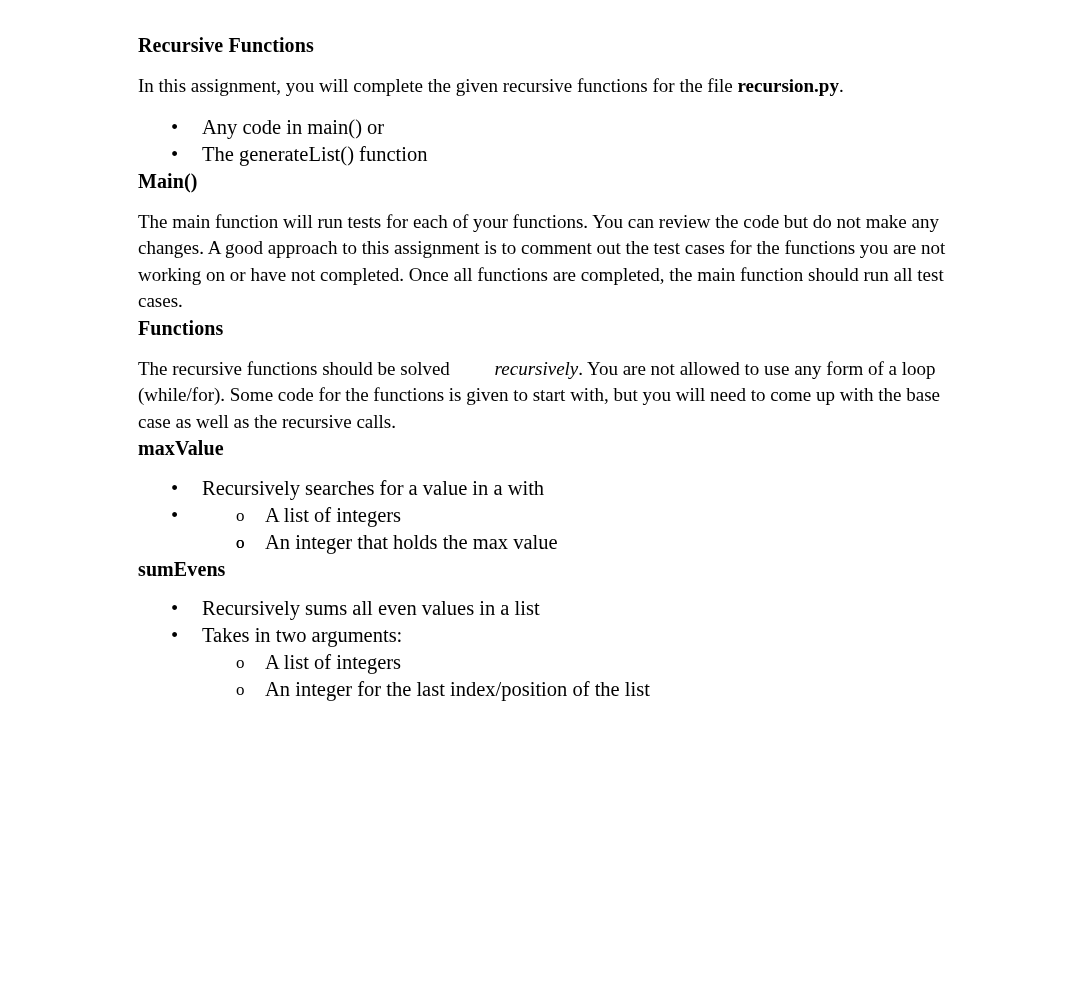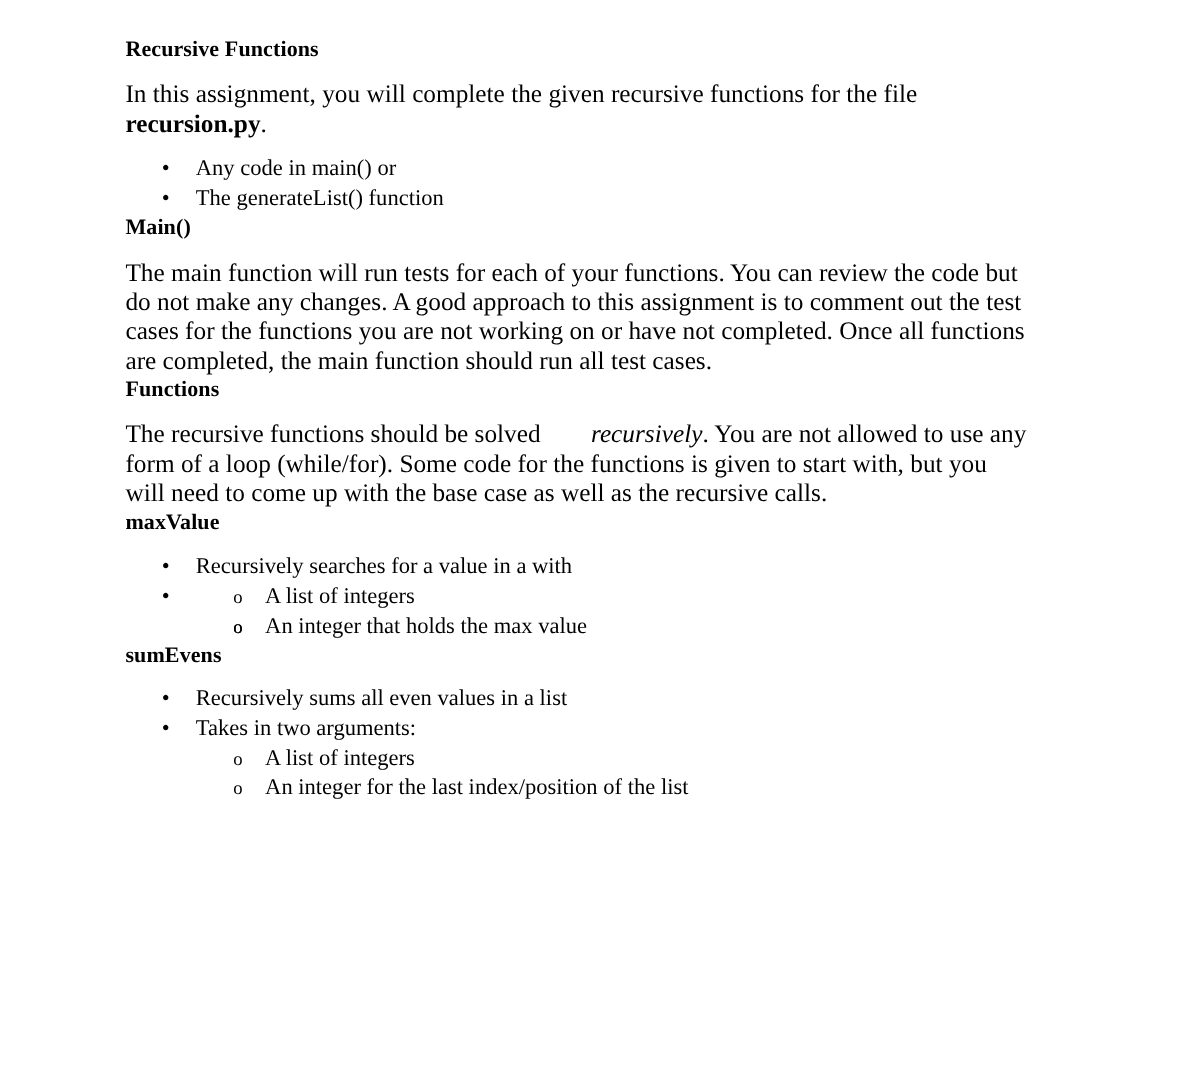--- a/index.html
+++ b/index.html
@@ -16,37 +16,37 @@
   }
   .page {
     position: relative;
     width: 1080px;
     height: 988px;
     background: #ffffff;
     overflow: hidden;
   }
   .content {
     position: absolute;
-    left: 114px;
+    left: 138px;
     top: 32px;
     width: 824px;
   }
 
   .heading {
     font-size: 20px;
     line-height: 26px;
     font-weight: bold;
     margin: 0;
     letter-spacing: 0.1px;
   }
   .heading.gap-large { }
   .heading.gap-small { }
 
   .para {
-    font-size: 23px;
+    font-size: 19px;
     line-height: 26.5px;
     margin: 0;
     margin-top: 15px;
     text-align: left;
   }
 
   b.bold { font-weight: bold; }
   i.ital { font-style: italic; margin-left: 40px; }
 
   .list {

